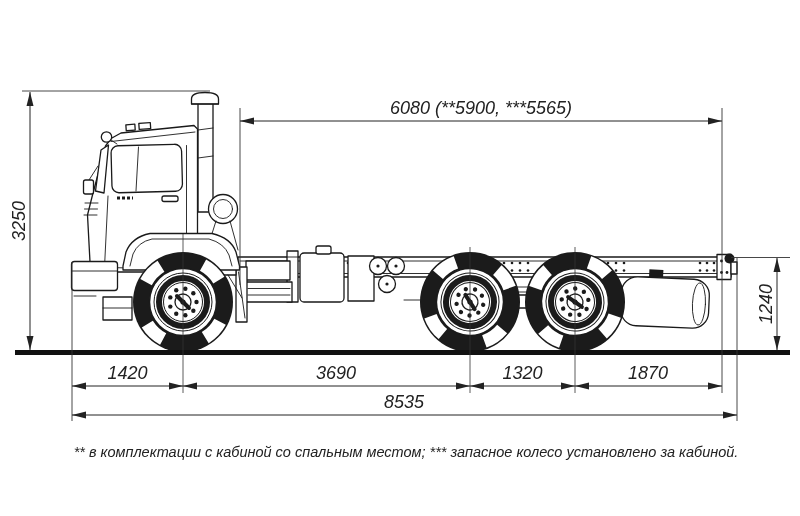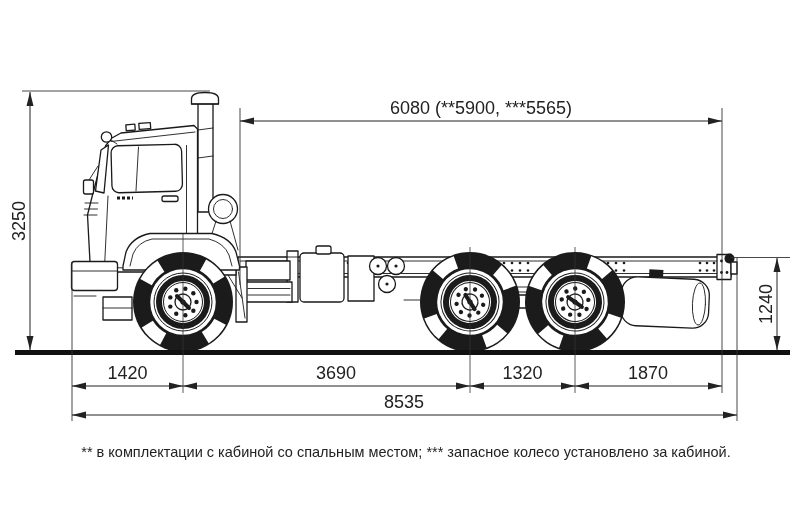--- a/index.html
+++ b/index.html
@@ -1,17 +1,17 @@
 <!DOCTYPE html>
 <html><head>
 <meta charset="utf-8">
 <style>
   html,body{margin:0;padding:0;background:#fff;}
   .canvas{position:relative;width:800px;height:516px;background:#ffffff;overflow:hidden;
-          font-family:"Liberation Sans",sans-serif;}
+          font-family:"Liberation Sans",sans-serif;font-style:italic;}
   svg{display:block}
   .ln{stroke:#1a1a1a;stroke-width:1.3;fill:none;stroke-linejoin:round;stroke-linecap:round}
   .fw{fill:#ffffff}
   .thin{stroke-width:0.9}
   .dk{fill:#1a1a1a;stroke:none}
   .dim{stroke:#222222;stroke-width:1;fill:none}
   .ext{stroke:#333333;stroke-width:0.9;fill:none}
   .cl{stroke:#333333;stroke-width:0.8;fill:none}
   .arr{fill:#222222;stroke:none}
   text.dt{font-family:"Liberation Sans",sans-serif;font-size:18px;fill:#222222}

